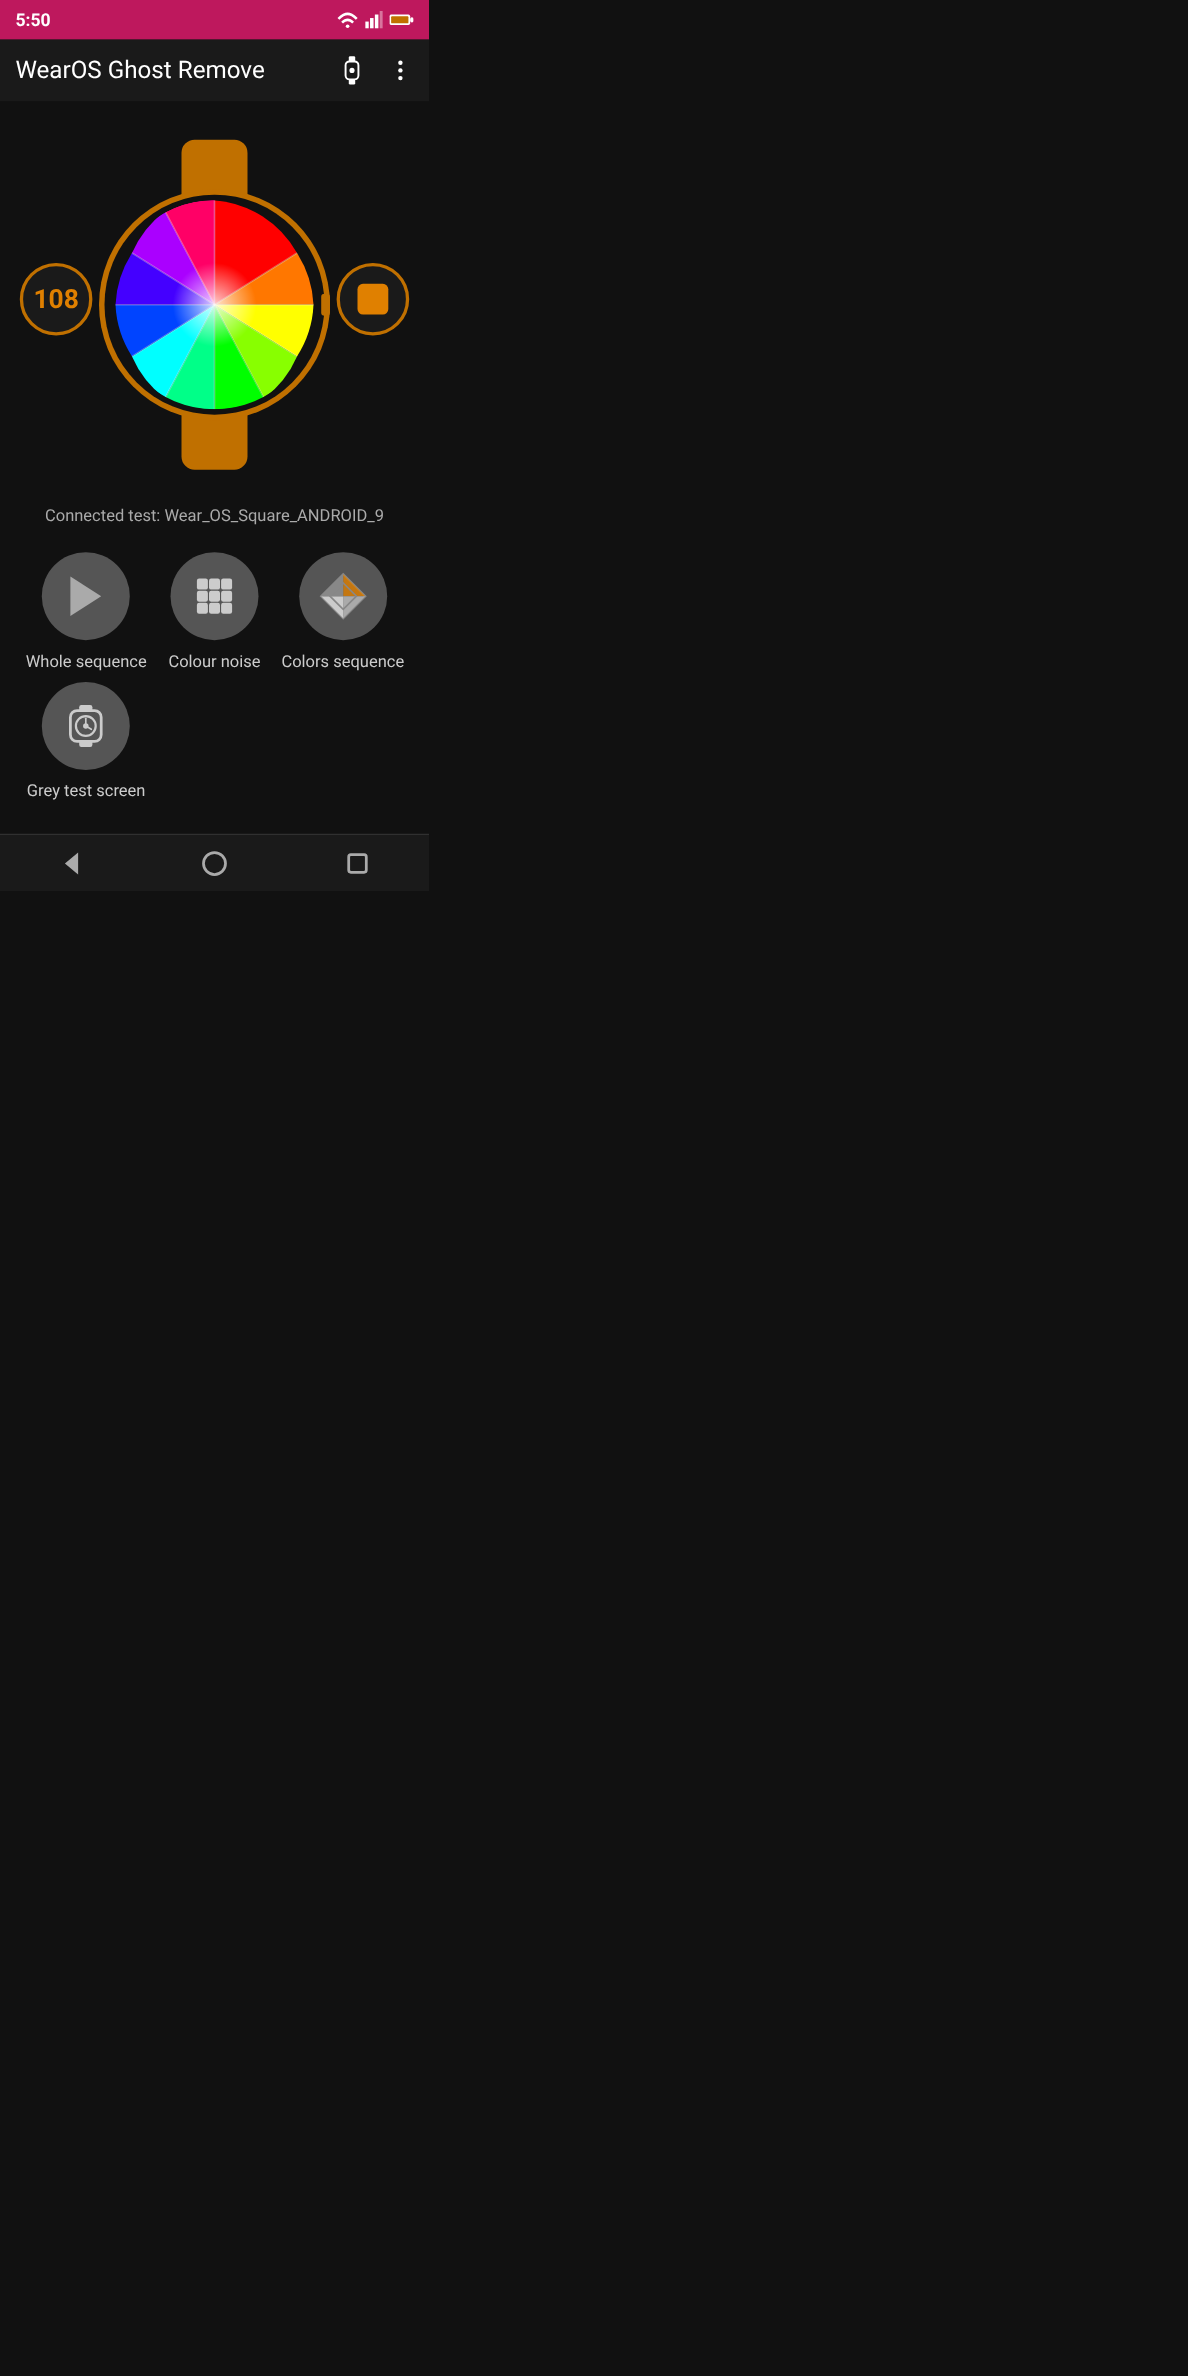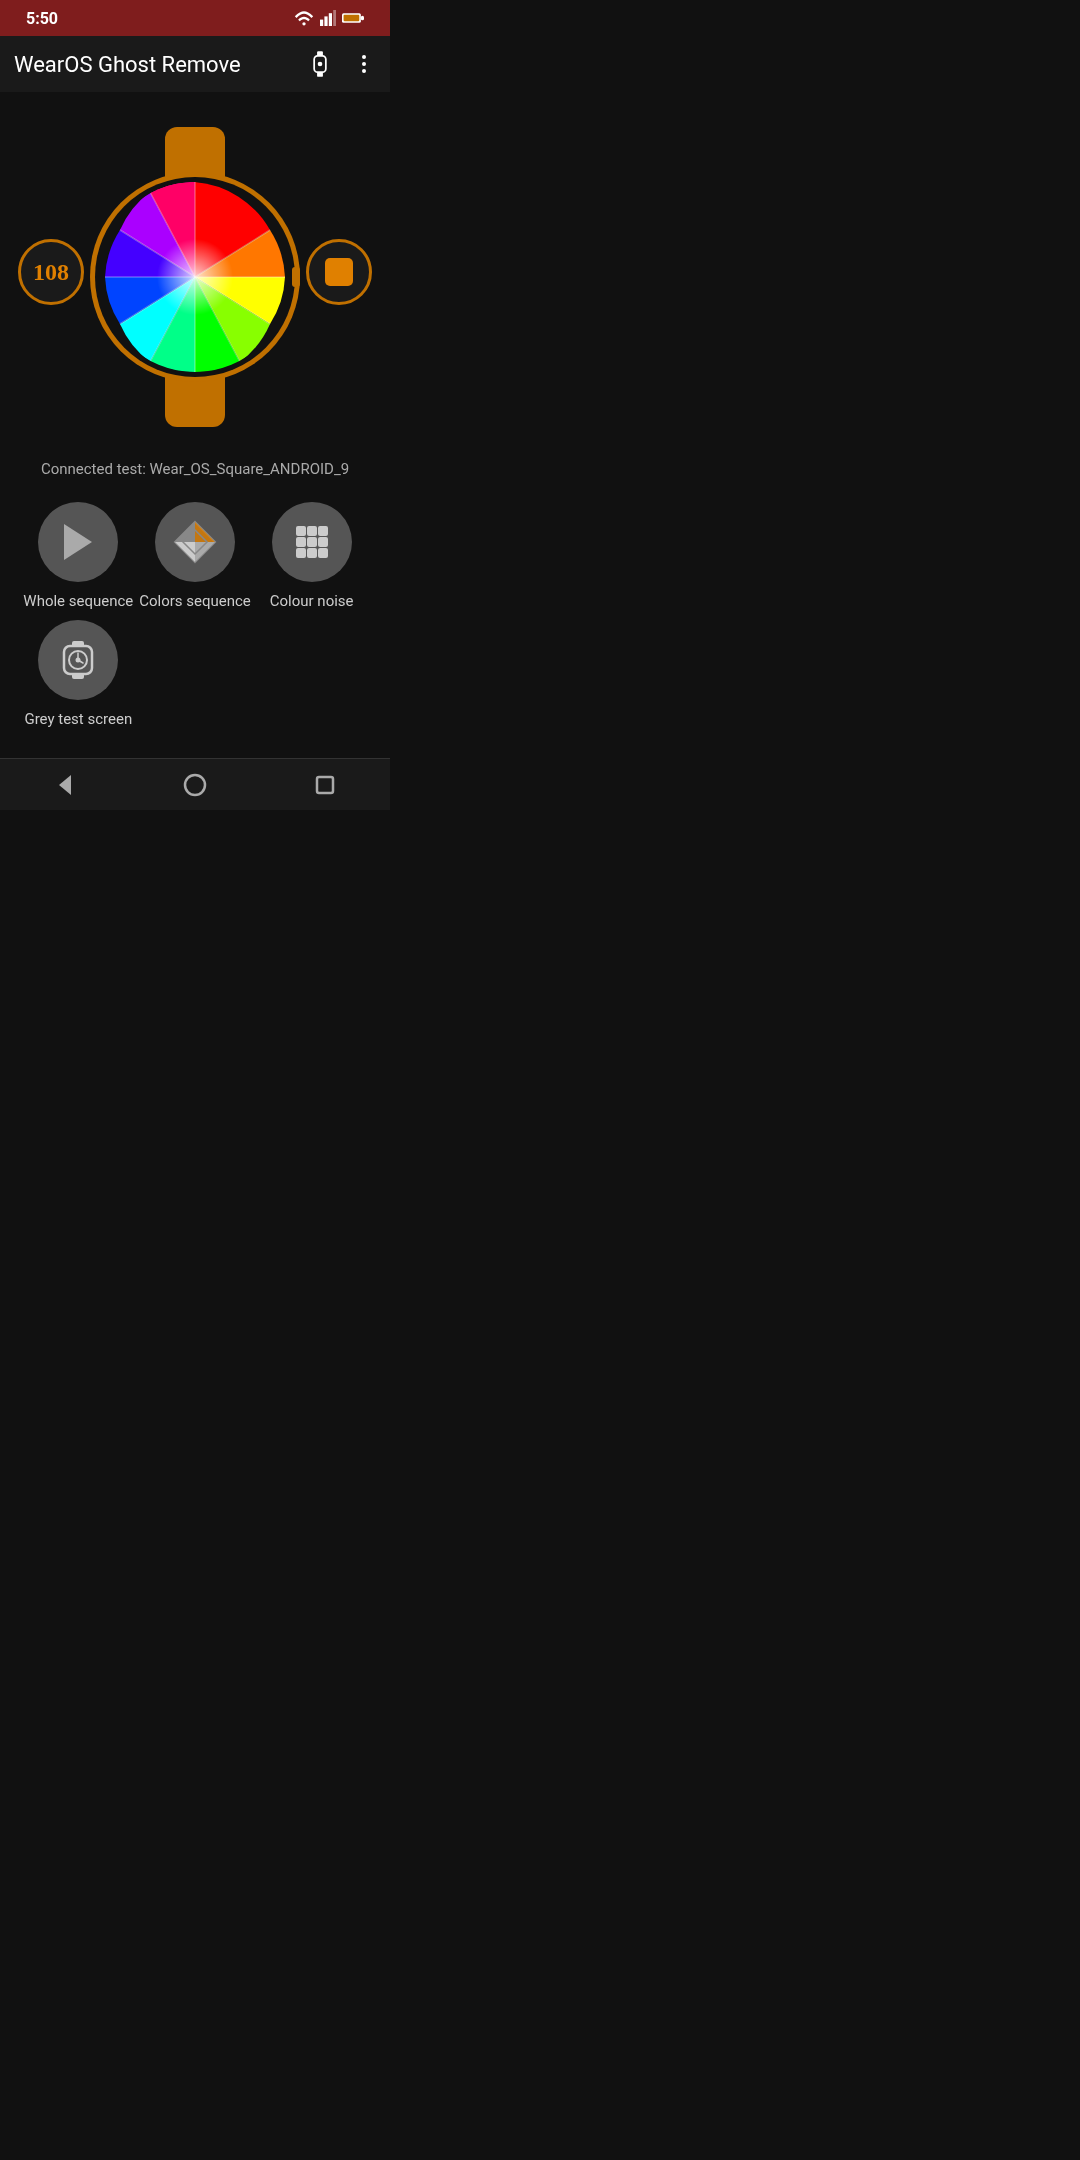--- a/index.html
+++ b/index.html
@@ -10,25 +10,25 @@
       color: #fff;
       font-family: 'Roboto', Arial, sans-serif;
       width: 390px;
       min-height: 780px;
       position: relative;
       overflow-x: hidden;
     }
 
     
     .status-bar {
-      background: #7f1d1d;
+      background: #be185d;
       display: flex;
       justify-content: space-between;
       align-items: center;
-      padding: 6px 26px;
+      padding: 6px 14px;
       height: 36px;
     }
     .status-time {
       font-size: 16px;
       font-weight: bold;
       color: #fff;
     }
     .status-icons {
       display: flex;
       align-items: center;
@@ -58,21 +58,20 @@
       gap: 18px;
     }
 
     
     .watch-area {
       display: flex;
       align-items: flex-end;
       justify-content: center;
       padding: 30px 0 20px;
       position: relative;
-      font-family: Liberation Serif, serif;
     }
 
     
     .counter-badge {
       position: absolute;
       left: 18px;
       top: 50%;
       transform: translateY(-50%);
       width: 66px;
       height: 66px;
@@ -323,48 +322,48 @@
     </div>
     <span class="btn-label">Whole sequence</span>
   </div>
 
 
 
   <div class="btn-item">
     <div class="btn-circle">
       <svg width="48" height="48" viewBox="0 0 48 48">
 
-        <polygon points="24,4 44,24 24,44 4,24" fill="none" stroke="#888" stroke-width="2"></polygon>
-        <path d="M24,4 L44,24 L24,24 Z" fill="#e08000" opacity="0.8"></path>
-        <path d="M44,24 L24,44 L24,24 Z" fill="#aaa"></path>
-        <path d="M4,24 L24,44 L24,24 Z" fill="#ccc"></path>
-        <path d="M24,4 L4,24 L24,24 Z" fill="#888"></path>
-
-        <polygon points="24,12 36,24 24,36 12,24" fill="none" stroke="#888" stroke-width="1.5"></polygon>
-      </svg>
-    </div>
-    <span class="btn-label">Colors sequence</span>
-  </div>
-
-  <div class="btn-item">
-    <div class="btn-circle">
-      <svg width="48" height="48" viewBox="0 0 48 48">
-
         <rect x="8" y="8" width="10" height="10" rx="2" fill="#ccc"></rect>
         <rect x="19" y="8" width="10" height="10" rx="2" fill="#ccc"></rect>
         <rect x="30" y="8" width="10" height="10" rx="2" fill="#ccc"></rect>
         <rect x="8" y="19" width="10" height="10" rx="2" fill="#ccc"></rect>
         <rect x="19" y="19" width="10" height="10" rx="2" fill="#ccc"></rect>
         <rect x="30" y="19" width="10" height="10" rx="2" fill="#ccc"></rect>
         <rect x="8" y="30" width="10" height="10" rx="2" fill="#ccc"></rect>
         <rect x="19" y="30" width="10" height="10" rx="2" fill="#ccc"></rect>
         <rect x="30" y="30" width="10" height="10" rx="2" fill="#ccc"></rect>
       </svg>
     </div>
     <span class="btn-label">Colour noise</span>
+  </div>
+
+  <div class="btn-item">
+    <div class="btn-circle">
+      <svg width="48" height="48" viewBox="0 0 48 48">
+
+        <polygon points="24,4 44,24 24,44 4,24" fill="none" stroke="#888" stroke-width="2"></polygon>
+        <path d="M24,4 L44,24 L24,24 Z" fill="#e08000" opacity="0.8"></path>
+        <path d="M44,24 L24,44 L24,24 Z" fill="#aaa"></path>
+        <path d="M4,24 L24,44 L24,24 Z" fill="#ccc"></path>
+        <path d="M24,4 L4,24 L24,24 Z" fill="#888"></path>
+
+        <polygon points="24,12 36,24 24,36 12,24" fill="none" stroke="#888" stroke-width="1.5"></polygon>
+      </svg>
+    </div>
+    <span class="btn-label">Colors sequence</span>
   </div>
 
   <div class="btn-item">
     <div class="btn-circle">
       <svg width="48" height="48" viewBox="0 0 48 48">
         <rect x="18" y="5" width="12" height="6" rx="2" fill="#ccc"></rect>
         <rect x="18" y="37" width="12" height="6" rx="2" fill="#ccc"></rect>
         <rect x="10" y="10" width="28" height="28" rx="6" fill="none" stroke="#ccc" stroke-width="2.5"></rect>
         <circle cx="24" cy="24" r="9" fill="none" stroke="#ccc" stroke-width="2"></circle>
         <circle cx="24" cy="24" r="2.5" fill="#ccc"></circle>

